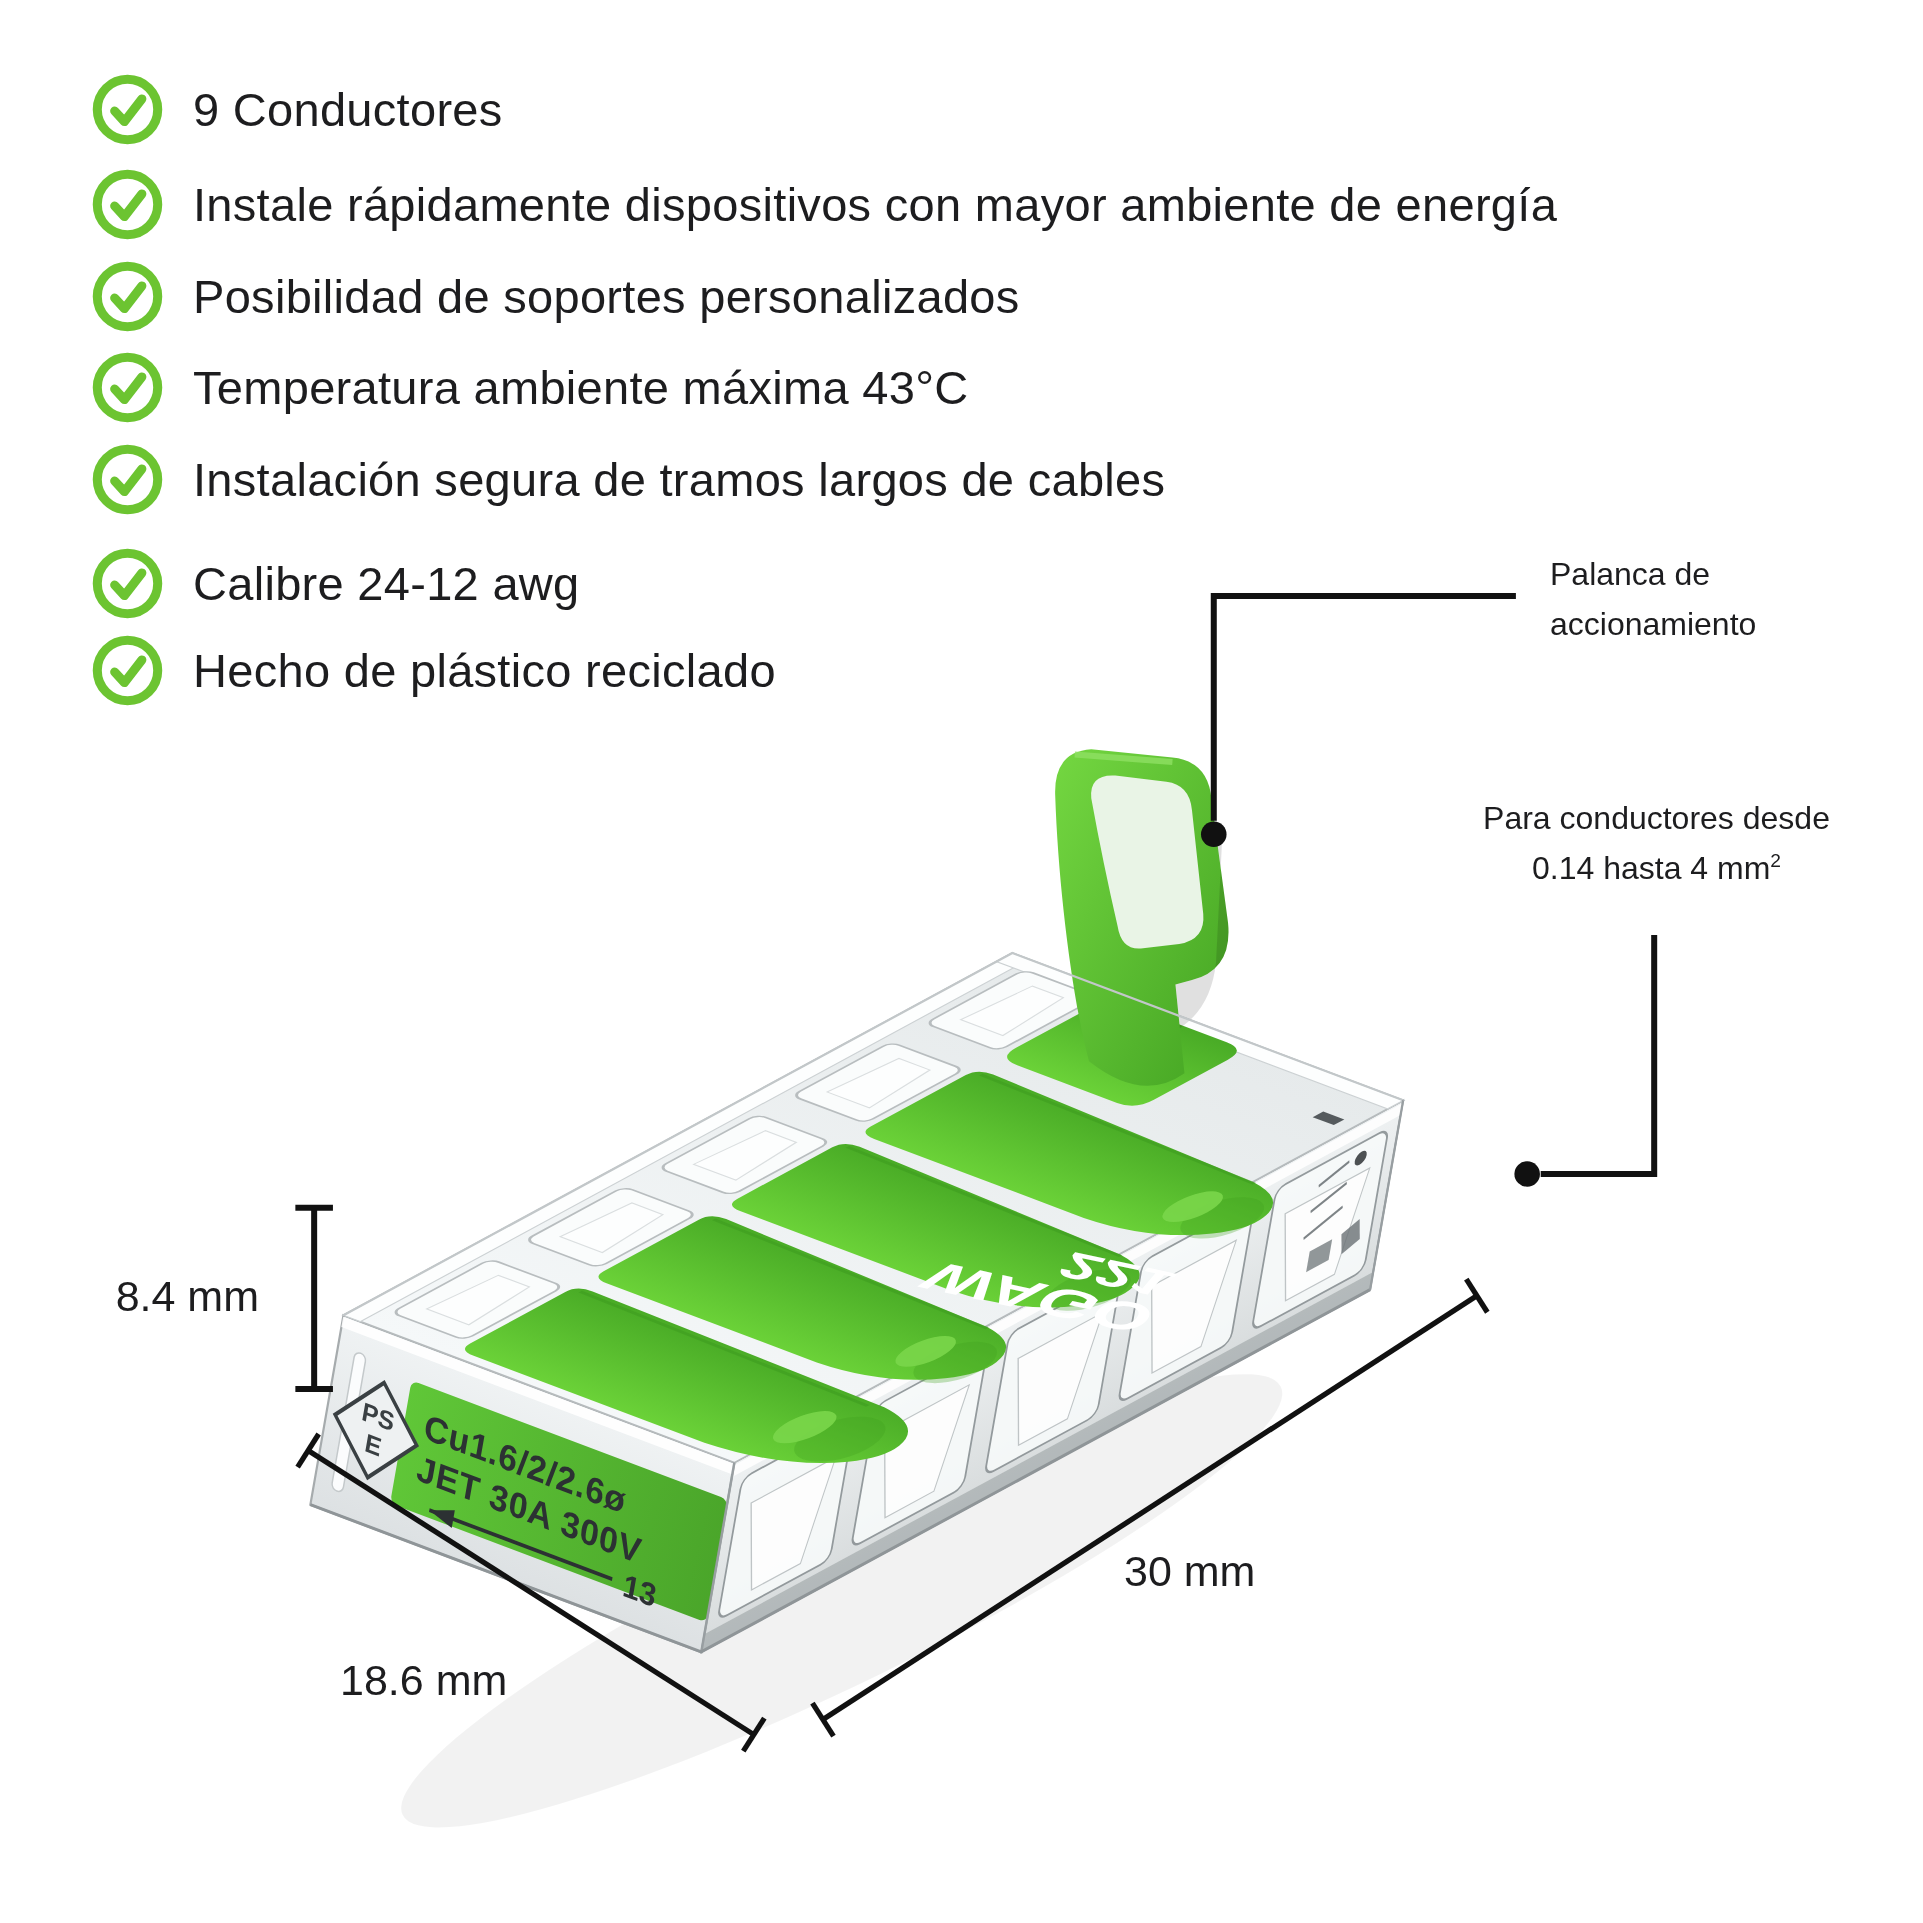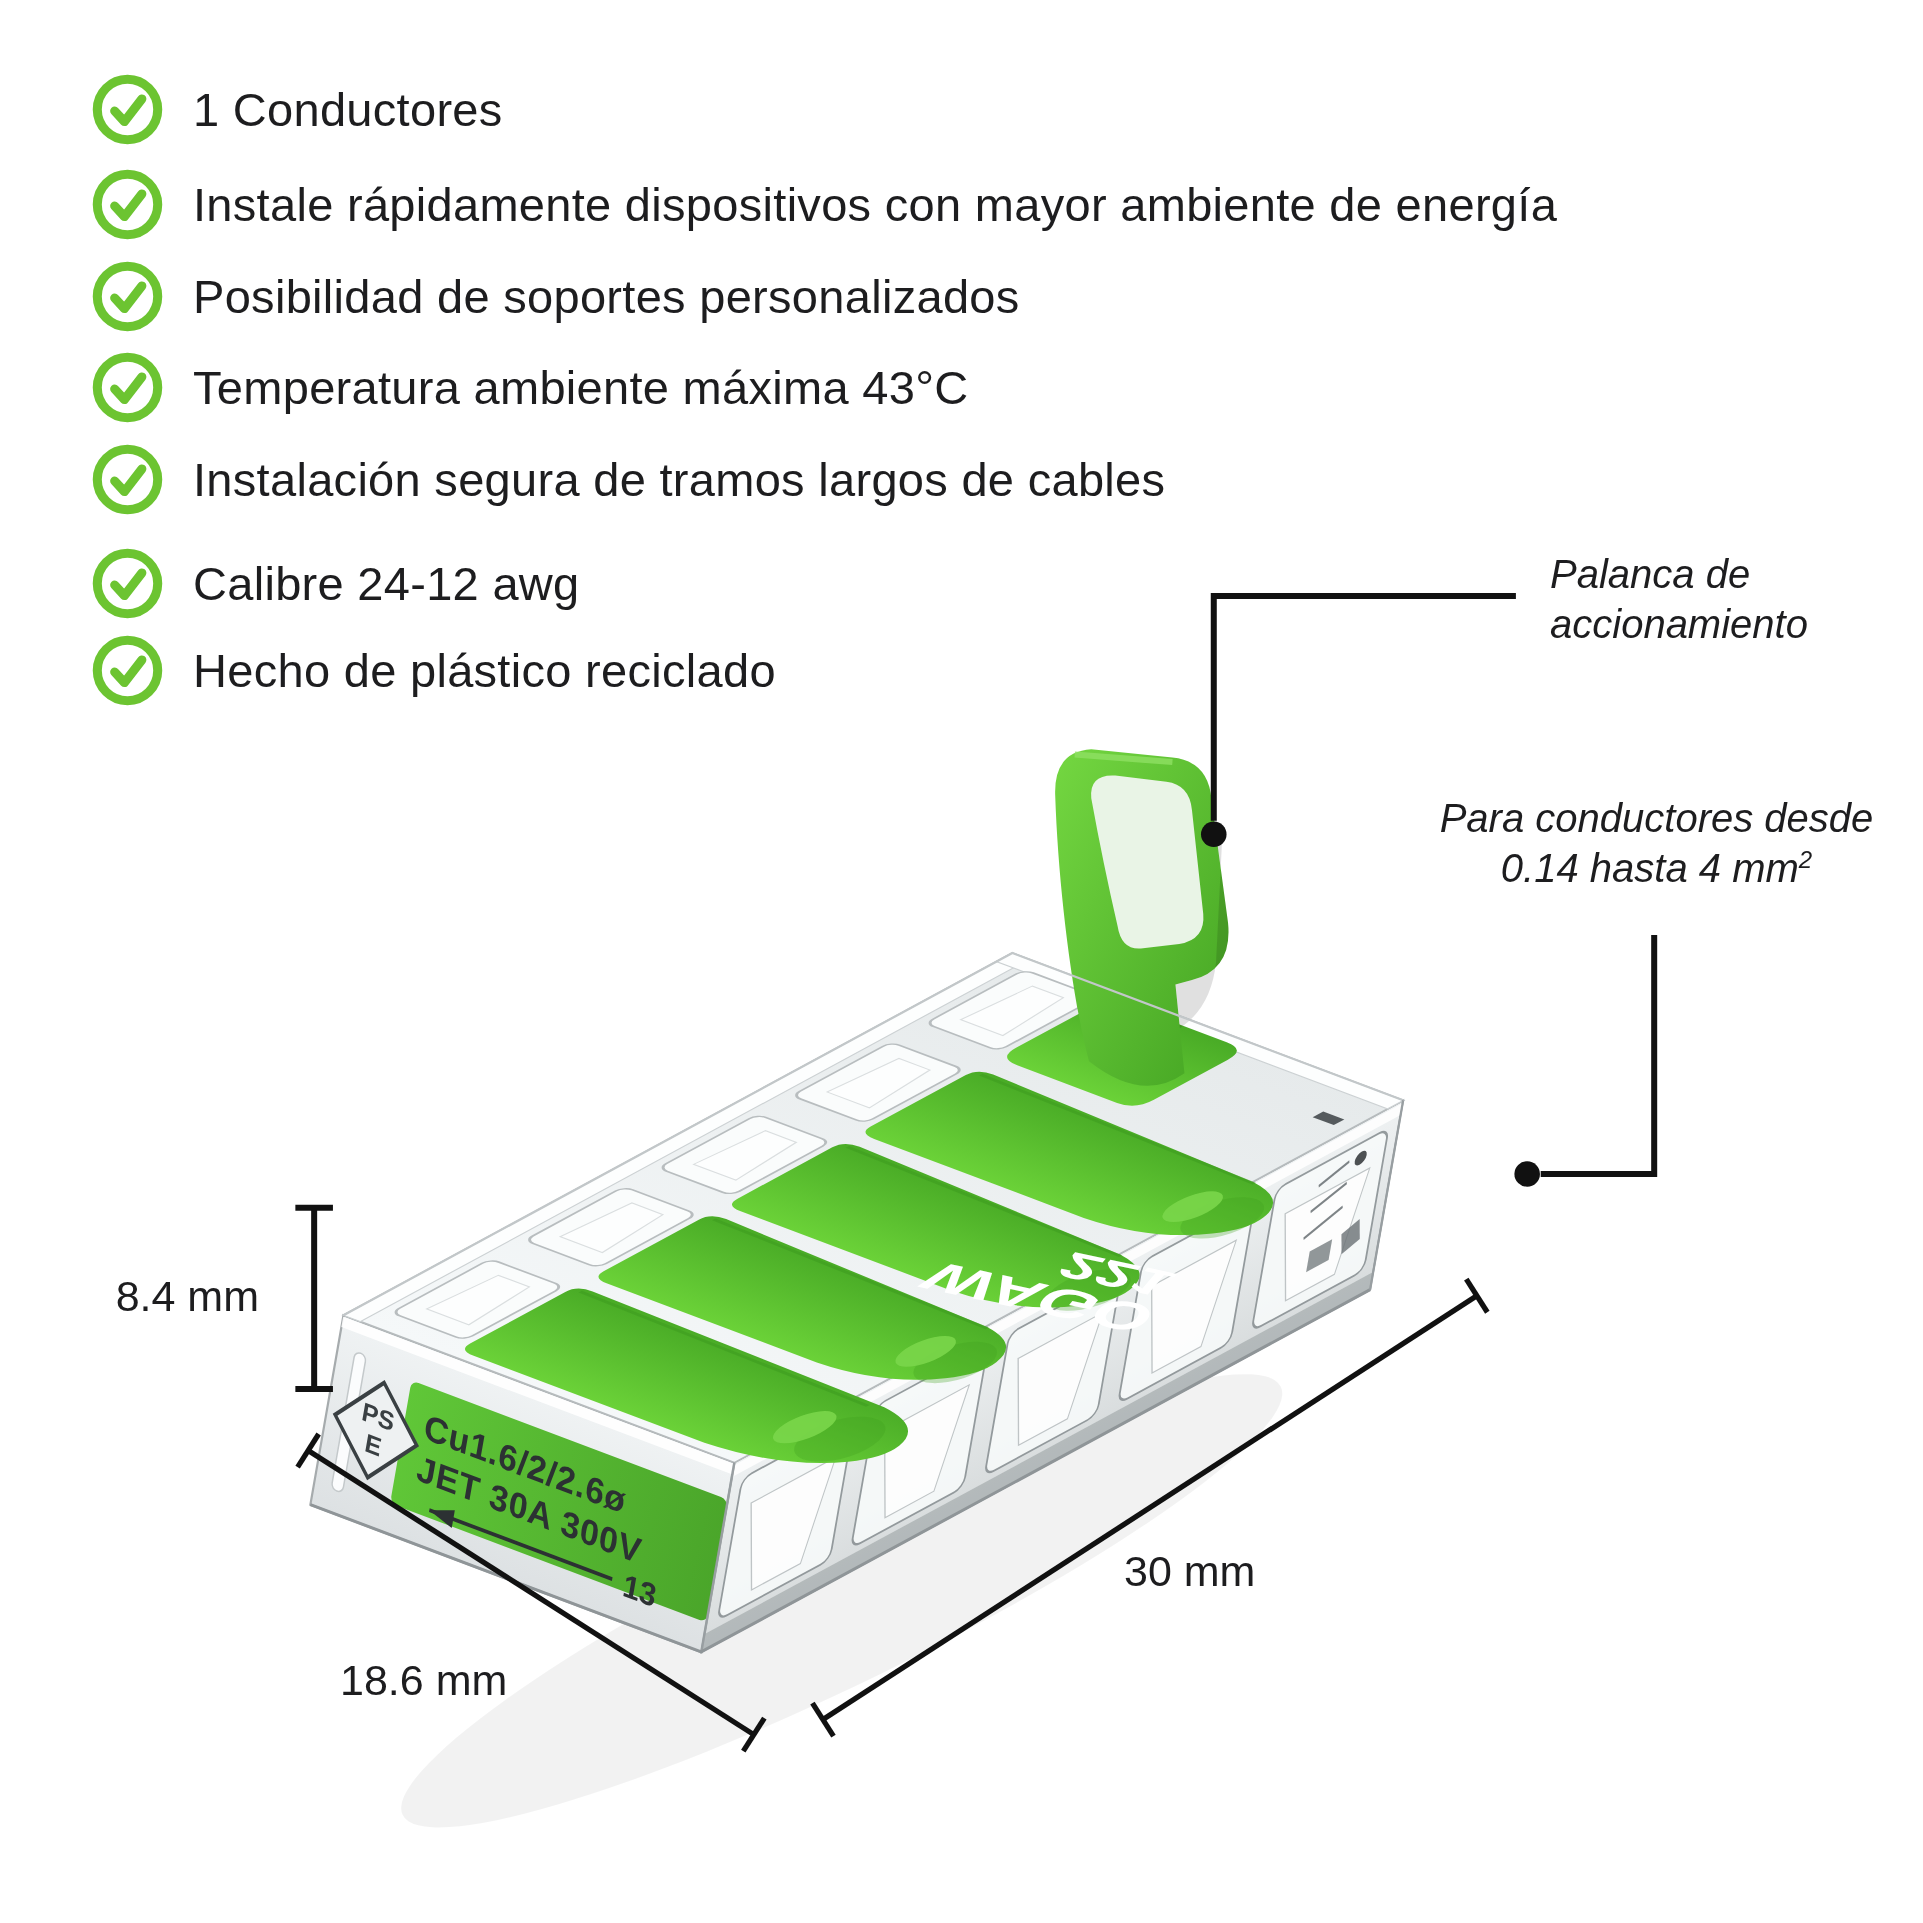--- a/index.html
+++ b/index.html
@@ -3,21 +3,21 @@
 <meta charset="utf-8">
 <style>
   html,body{margin:0;padding:0;}
   body{
     width:1924px;height:1924px;background:#ffffff;position:relative;overflow:hidden;
     font-family:"Liberation Sans", sans-serif;color:#1d1d1f;
   }
   .feature-row{position:absolute;left:92px;height:83px;display:flex;align-items:center;gap:30px;}
   .feature-row .check{width:71px;height:71px;flex:0 0 auto;}
   .feature-row .txt{font-size:47px;line-height:1;white-space:nowrap;letter-spacing:0.3px;}
-  .ann{position:absolute;font-size:40px;line-height:50px;font-style:italic;}
+  .ann{position:absolute;font-size:32px;line-height:50px;}
   .ann.left-align{text-align:left;}
   .ann.center-align{text-align:center;margin-left:32px;}
   .dim-label{position:absolute;font-size:43px;line-height:1;white-space:nowrap;margin-left:36px;}
   .dim-label.center{text-align:left;}
   sup{font-size:60%;vertical-align:super;line-height:0;}
   svg.scene{position:absolute;left:0;top:0;width:1924px;height:1924px;}
 </style>
 </head>
 <body>
 
@@ -214,21 +214,21 @@
     <path d="M1081 2266 L1109 2310"></path>
     <path d="M1951 1702 L1979 1746"></path>
   </g>
 </svg>
 
 <div class="feature-row" style="top:68px">
   <svg class="check" viewBox="0 0 94 94">
       <circle cx="47" cy="47" r="40" fill="none" stroke="#6cc431" stroke-width="12"></circle>
       <path d="M30 49 L43 63 L66 33" fill="none" stroke="#6cc431" stroke-width="12" stroke-linecap="round" stroke-linejoin="round"></path>
     </svg>
-  <span class="txt">1 Conductores</span>
+  <span class="txt">9 Conductores</span>
 </div>
 <div class="feature-row" style="top:163px">
   <svg class="check" viewBox="0 0 94 94">
       <circle cx="47" cy="47" r="40" fill="none" stroke="#6cc431" stroke-width="12"></circle>
       <path d="M30 49 L43 63 L66 33" fill="none" stroke="#6cc431" stroke-width="12" stroke-linecap="round" stroke-linejoin="round"></path>
     </svg>
   <span class="txt">Instale rápidamente dispositivos con mayor ambiente de energía</span>
 </div>
 <div class="feature-row" style="top:255px">
   <svg class="check" viewBox="0 0 94 94">

